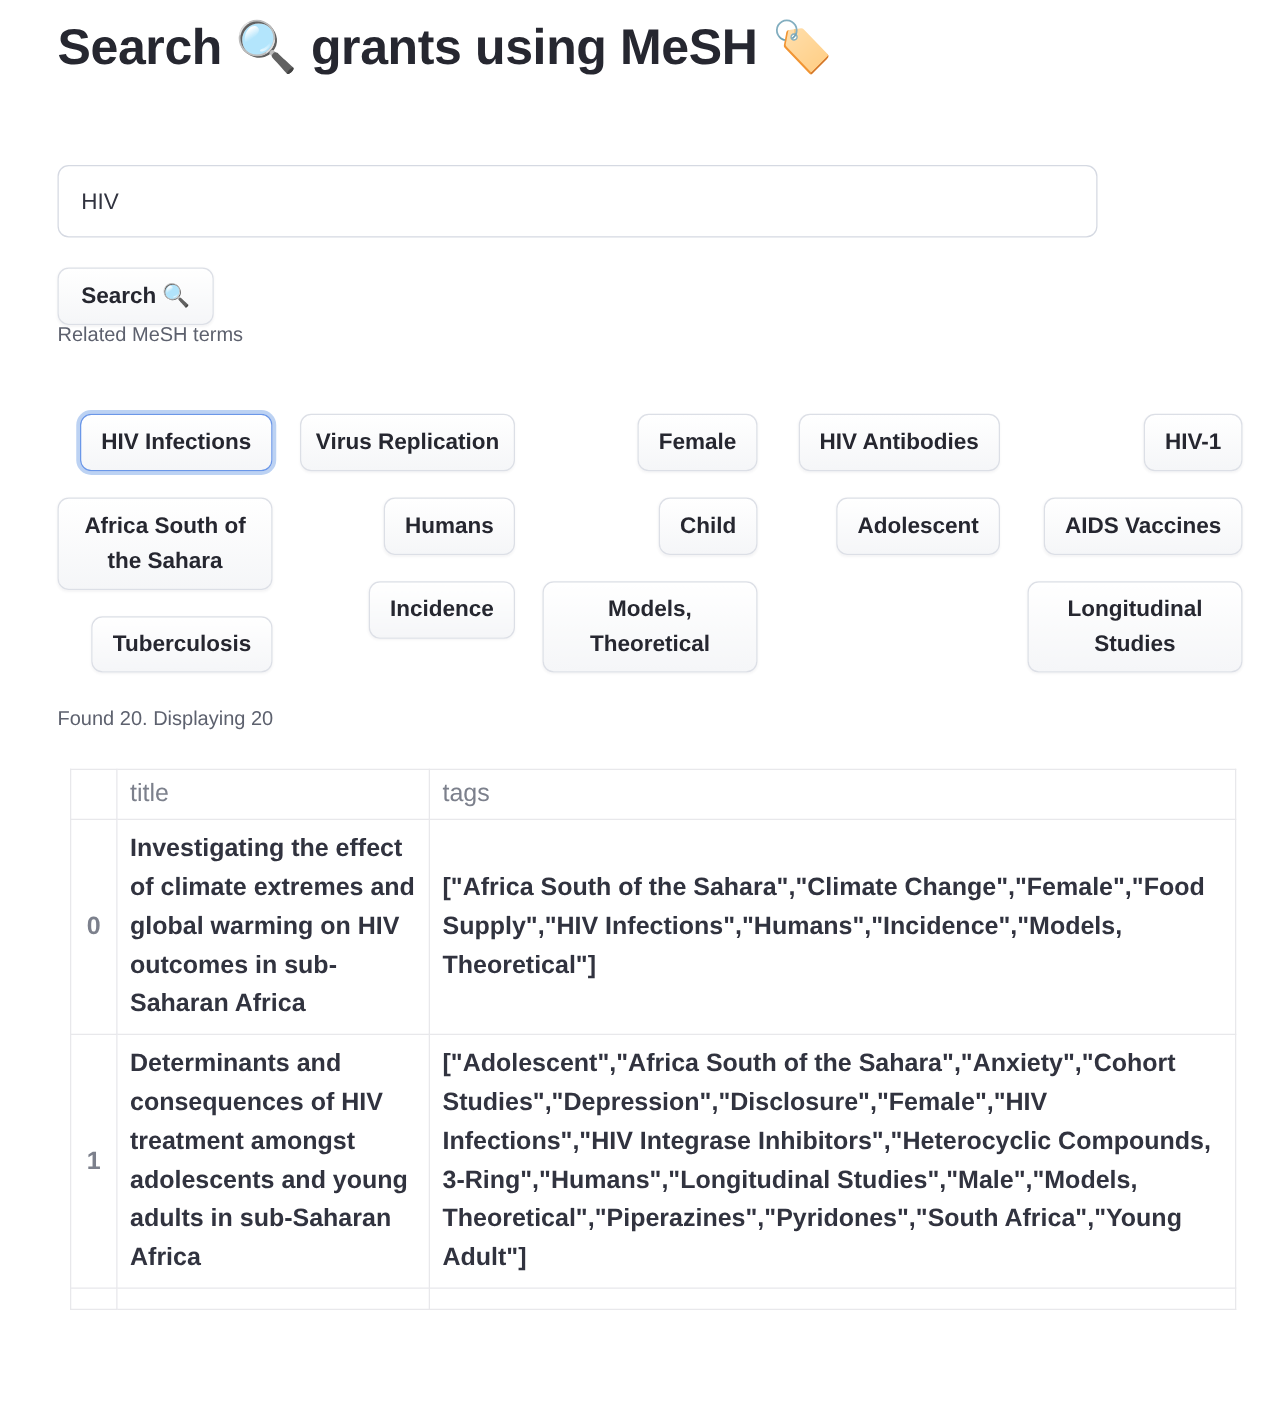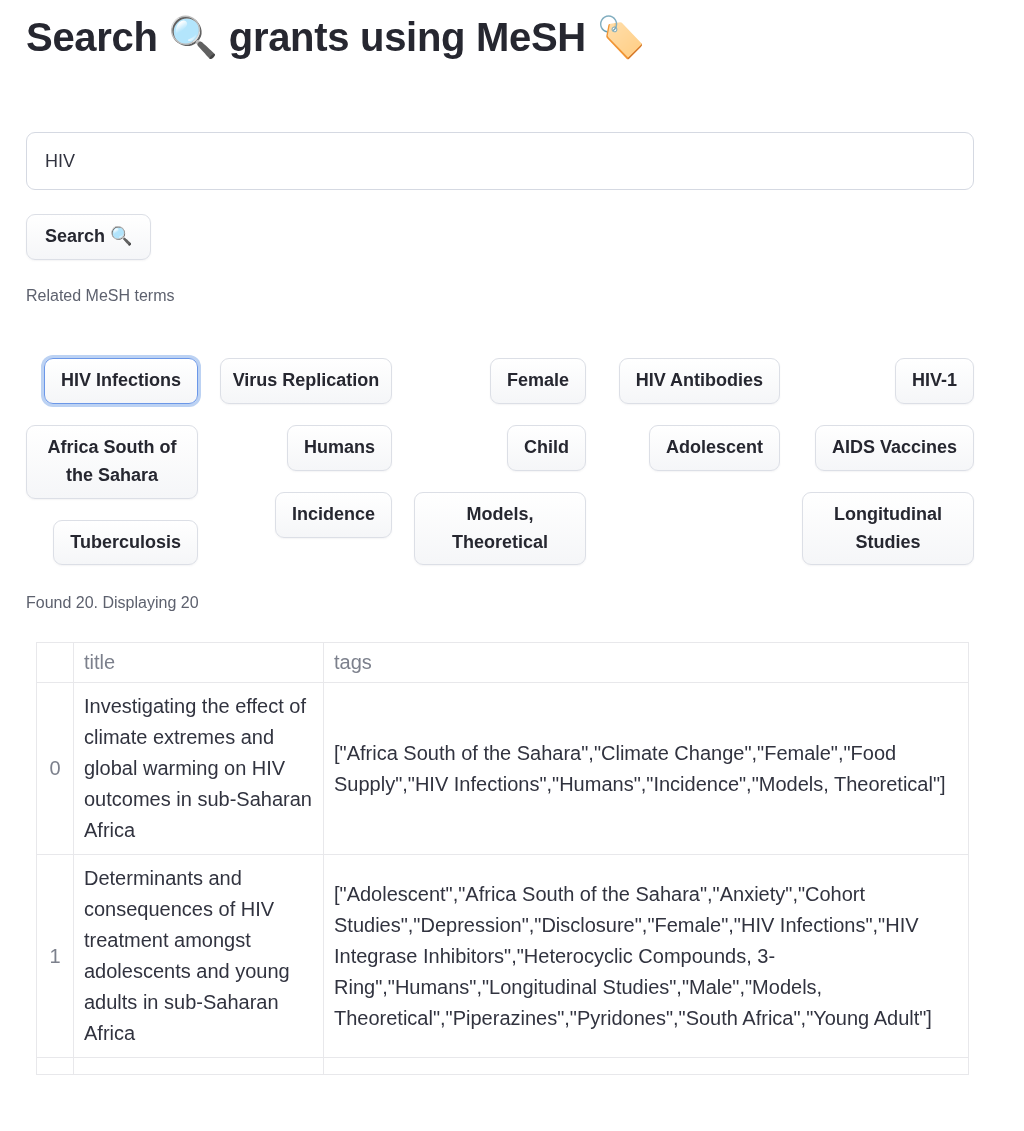--- a/index.html
+++ b/index.html
@@ -4,34 +4,34 @@
 <style>
   * { box-sizing: border-box; }
   html, body {
     margin: 0; padding: 0;
     width: 1024px; height: 1131px;
     background: #ffffff;
     color: #31333f;
     font-family: "Liberation Sans", sans-serif;
     overflow: hidden;
   }
-  main { padding: 0 26px; }
+  main { padding: 0 46px; }
 
   h1 {
     margin: 14px 0 0 0;
     font-size: 40px;
     font-weight: 700;
     letter-spacing: -0.3px;
     color: #262730;
   }
 
   .search-input {
     display: block;
     margin-top: 71px;
-    width: 948px;
+    width: 832px;
     height: 58px;
     border: 1px solid #d5d9e2;
     border-radius: 9px;
     padding: 0 18px;
     font-family: "Liberation Sans", sans-serif;
     font-size: 18px;
     color: #31333f;
     background: #ffffff;
     outline: none;
   }
@@ -47,21 +47,20 @@
     font-size: 18px;
     font-weight: 700;
     line-height: 1.55;
     padding: 8px 18px;
     cursor: pointer;
     text-align: center;
   }
   .btn { margin-top: 24px; text-align: right; }
 
   .section-label {
-    margin-top: 27px;
     font-size: 16px;
     color: #5d616e;
   }
 
   .chips {
     display: flex;
     gap: 22px;
     margin-top: 25px;
   }
   .chip-col {
@@ -86,20 +85,21 @@
   table.results {
     margin: 30px 0 0 10px;
     border-collapse: collapse;
     table-layout: fixed;
     width: 932px;
     font-size: 20px;
   }
   table.results th, table.results td {
     border: 1px solid #e8e8eb;
     vertical-align: middle;
+    font-weight: bold;
   }
   table.results th {
     font-weight: 400;
     color: #7c808c;
     text-align: left;
     padding: 7px 10px;
     height: 40px;
   }
   table.results td { padding: 8px 10px; line-height: 31px; }
   td.idx {

